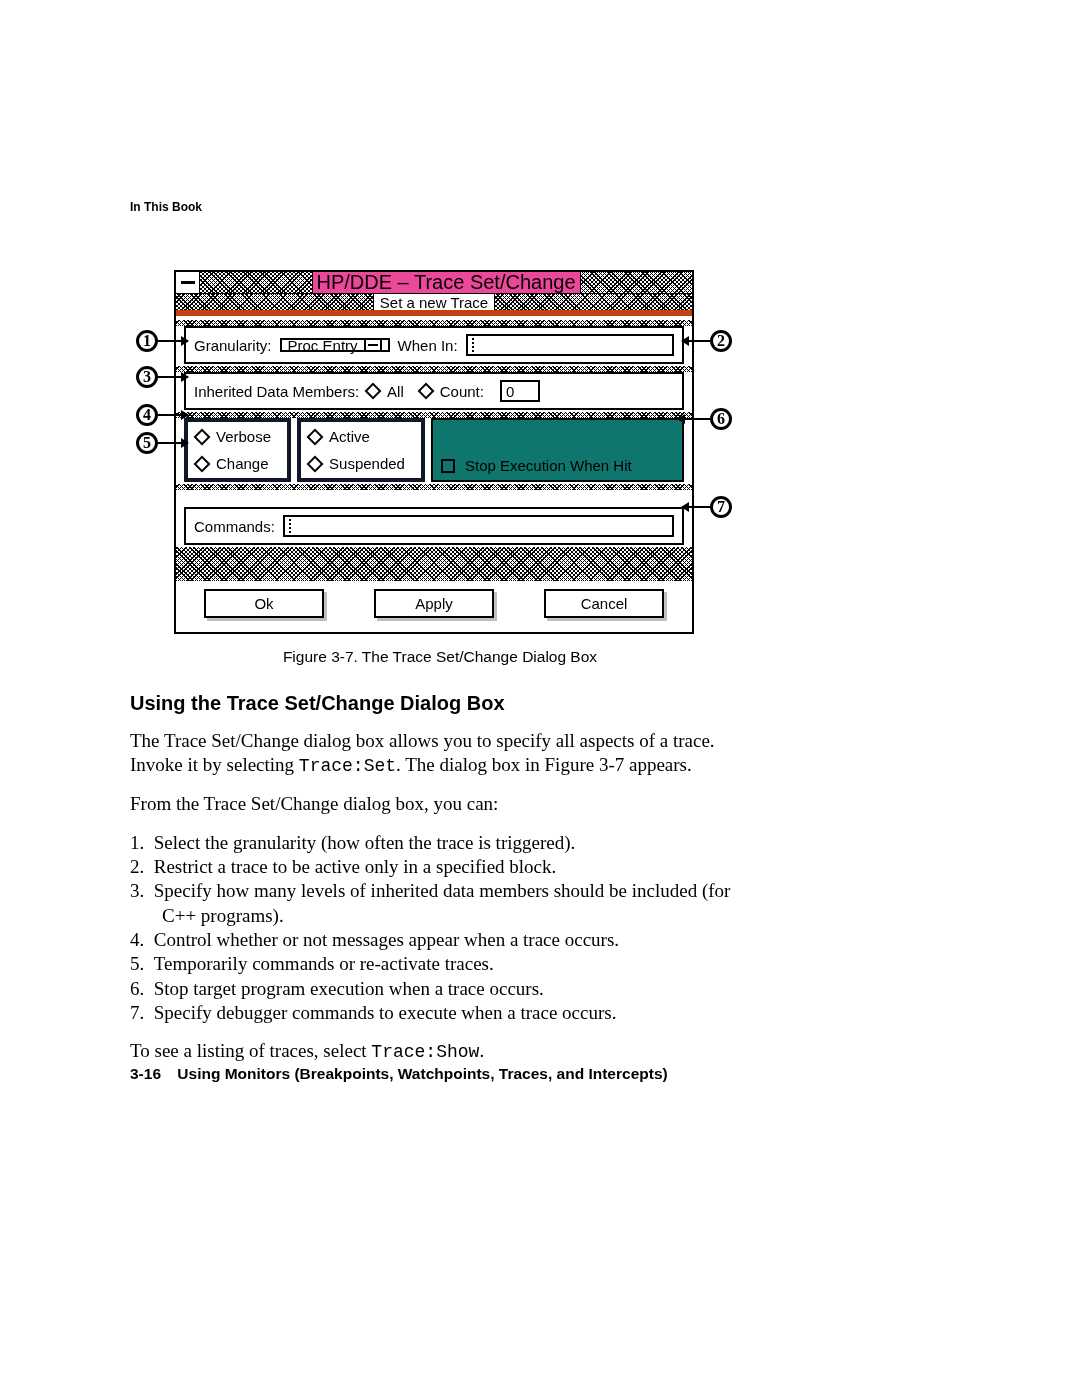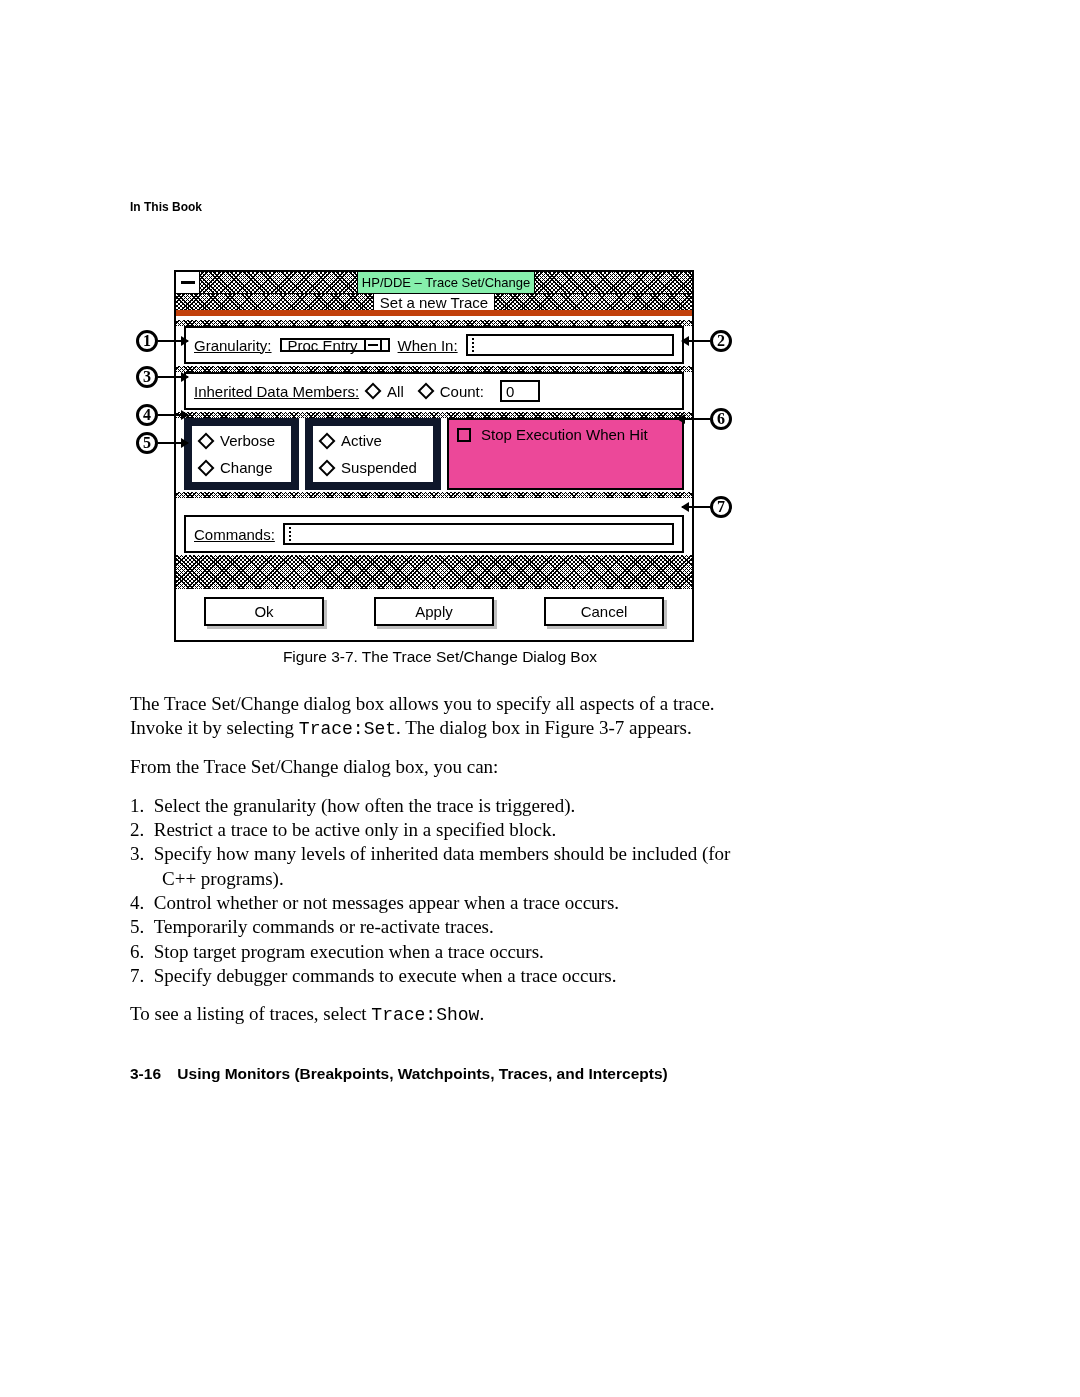--- a/index.html
+++ b/index.html
@@ -61,26 +61,26 @@
     background: #fff;
     display: flex;
     align-items: center;
     justify-content: center;
   }
   .titlebar .sysmenu .dash {
     width: 14px; height: 3px; background: #000;
   }
   .titlebar .left-pat, .titlebar .right-pat { flex: 1; }
   .titlebar .caption {
-    background: #86efac;
+    background: #ec4899;
     padding: 0 4px;
     border-left: 1px solid #000;
     border-right: 1px solid #000;
     display: flex; align-items: center;
-    font-size: 13px;
+    font-size: 20px;
   }
   .subtitlebar {
     display: flex; align-items: stretch; height: 22px;
     border-bottom: 6px solid #c2410c;
     text-align: center;
   }
   .subtitlebar .lp, .subtitlebar .rp { flex: 1; }
   .subtitlebar .txt {
     background: #fff; padding: 0 6px;
     border-left: 1px solid #000; border-right: 1px solid #000;
@@ -92,21 +92,21 @@
   .stripe { height: 6px; }
   .panel {
     border: 2px solid #000;
     margin: 0 8px 2px 8px;
     background: #fff;
     padding: 6px 8px;
     display: flex;
     align-items: center;
     gap: 8px;
   }
-  .label { white-space: nowrap; text-decoration: underline; }
+  .label { white-space: nowrap; }
   .dropdown {
     display: inline-flex; align-items: center; gap: 6px;
     border: 2px solid #000; padding: 1px 6px; height: 14px;
     background: #fff;
   }
   .dropdown .dd-btn {
     width: 18px; height: 14px; border: 2px solid #000;
     display: inline-flex; align-items: center; justify-content: center;
   }
   .dropdown .dd-btn .bar { width: 10px; height: 2px; background:#000; }
@@ -123,28 +123,28 @@
   .diamond {
     width: 12px; height: 12px; border: 2px solid #000;
     transform: rotate(45deg); display:inline-block;
     margin-right: 4px; vertical-align: middle;
   }
   .square {
     width: 14px; height: 14px; border: 2px solid #000;
     display:inline-block; margin-right: 6px; vertical-align: middle;
   }
   .opt { display:inline-flex; align-items:center; gap:4px; margin-right: 8px; }
-  .boxcol { border: 8px solid #0f172a; padding: 6px 8px; background:#fff; }
+  .boxcol { border: 4px solid #0f172a; padding: 6px 8px; background:#fff; }
   .row-options {
     display:flex; gap: 6px; margin: 0 8px 2px 8px; align-items: stretch;
   }
   .row-options .boxcol { display:flex; flex-direction:column; gap:10px; }
   .row-options .stopbox {
-    border: 2px solid #000; padding: 6px 8px; background:#ec4899;
-    display:flex; align-items:flex-start; flex:1;
+    border: 2px solid #000; padding: 6px 8px; background:#0f766e;
+    display:flex; align-items:flex-end; flex:1;
   }
   .cmd-panel { margin-top: 17px; }
   .cmd-panel .textfield { flex:1; }
 
   .btnrow {
     display:flex; justify-content: space-between;
     padding: 8px 28px 10px 28px;
   }
   .btn {
     border: 2px solid #000; background:#fff;
@@ -324,20 +324,21 @@
 
     <div class="callout" style="left:580px; top:138px">6</div>
     <div class="arrow-l" style="left:548px; top:148px; width:32px"></div>
 
     <div class="callout" style="left:580px; top:226px">7</div>
     <div class="arrow-l" style="left:552px; top:236px; width:28px"></div>
   </div>
 
   <div class="fig-caption">Figure 3-7. The Trace Set/Change Dialog Box</div>
 
+  <div class="section-heading">Using the Trace Set/Change Dialog Box</div>
 
   <p class="para">
     <span>The Trace Set/Change dialog box allows you to specify all aspects of a trace. Invoke it by selecting </span><span class="mono">Trace:Set</span><span>. The dialog box in Figure 3-7 appears.</span>
   </p>
 
   <p class="para">From the Trace Set/Change dialog box, you can:</p>
 
   <ol class="numbered">
     <li>1.&nbsp;&nbsp;<span>Select the granularity (how often the trace is triggered).</span></li>
     <li>2.&nbsp;&nbsp;<span>Restrict a trace to be active only in a specified block.</span></li>

